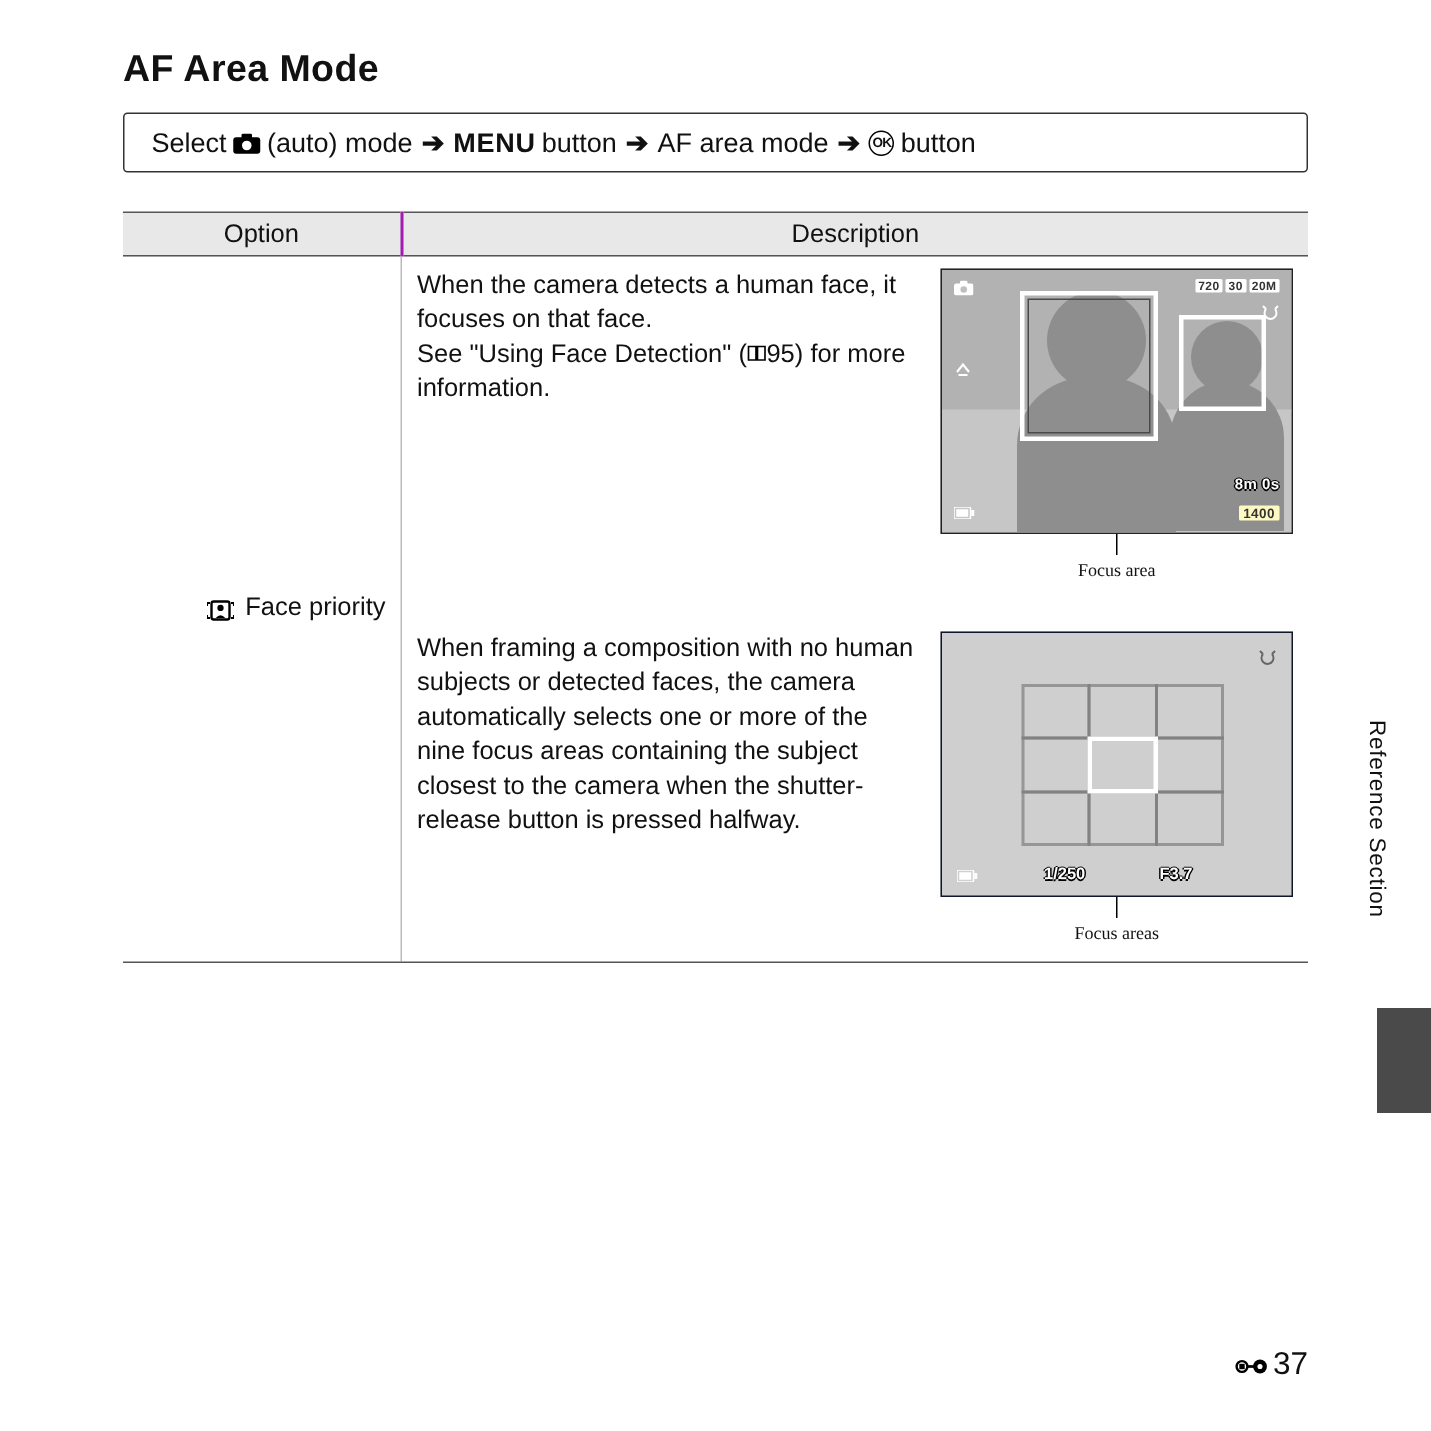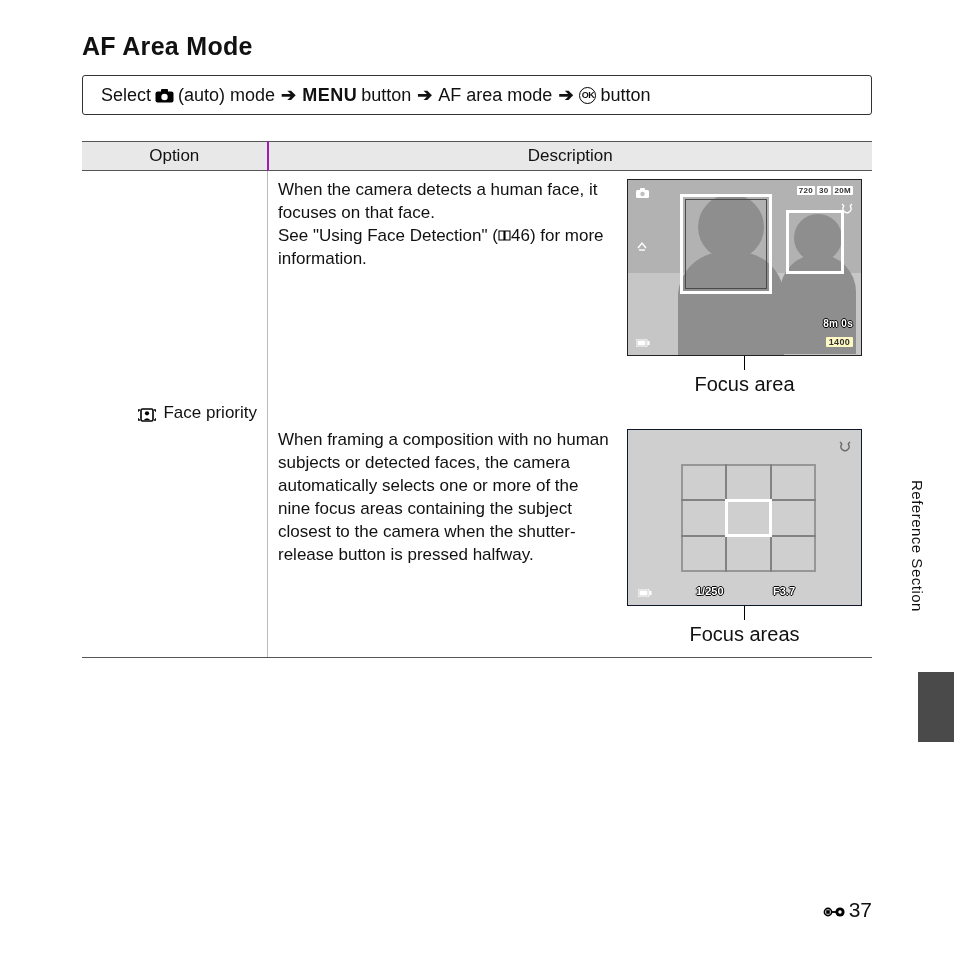--- a/index.html
+++ b/index.html
@@ -44,21 +44,21 @@
     vertical-align: middle;
   }
   table.options td + td { border-left: 1px solid #bbb; }
   .opt-cell { width: 195px; text-align: right; vertical-align: middle; white-space: nowrap; }
   .desc-cell { vertical-align: top; }
 
   .desc-row { display: flex; gap: 14px; margin-bottom: 32px; }
   .desc-row:last-child { margin-bottom: 0; }
   .desc-text { width: 335px; line-height: 1.35; }
   .figure-wrap { width: 235px; display: flex; flex-direction: column; align-items: center; text-align: right; }
-  .caption { font-size: 20px; margin-top: 4px; position: relative; top: -1px; }
+  .caption { font-size: 12px; margin-top: 4px; position: relative; top: -1px; font-family: Liberation Serif, serif; }
   .pointer-line { width: 0; height: 14px; border-left: 1px solid #000; }
 
   
   .screen {
     width: 235px; height: 177px;
     border: 1px solid #222;
     background: #bfbfbf;
     position: relative;
     overflow: hidden;
   }
@@ -203,21 +203,21 @@
         </td>
         <td class="desc-cell">
 
           <div class="desc-row">
             <div class="desc-text">
               <span>When the camera detects a human face, it focuses on that face.</span><br>
               <span>See "Using Face Detection" (</span><span class="book-ref">
                   <svg width="13" height="11" viewBox="0 0 13 11">
                     <path d="M1 1 h5 v9 h-5 Z M7 1 h5 v9 h-5 Z M6 1 v9" fill="none" stroke="#000" stroke-width="1.1"></path>
                   </svg>
-                </span><span>46</span><span>) for more information.</span>
+                </span><span>95</span><span>) for more information.</span>
             </div>
             <div class="figure-wrap">
               <div class="screen">
                 <div class="sky"></div>
                   <div class="ground"></div>
                 <div class="person p2">
                     <div class="body"></div>
                     <div class="head"></div>
                   </div>
                 <div class="person p1">

